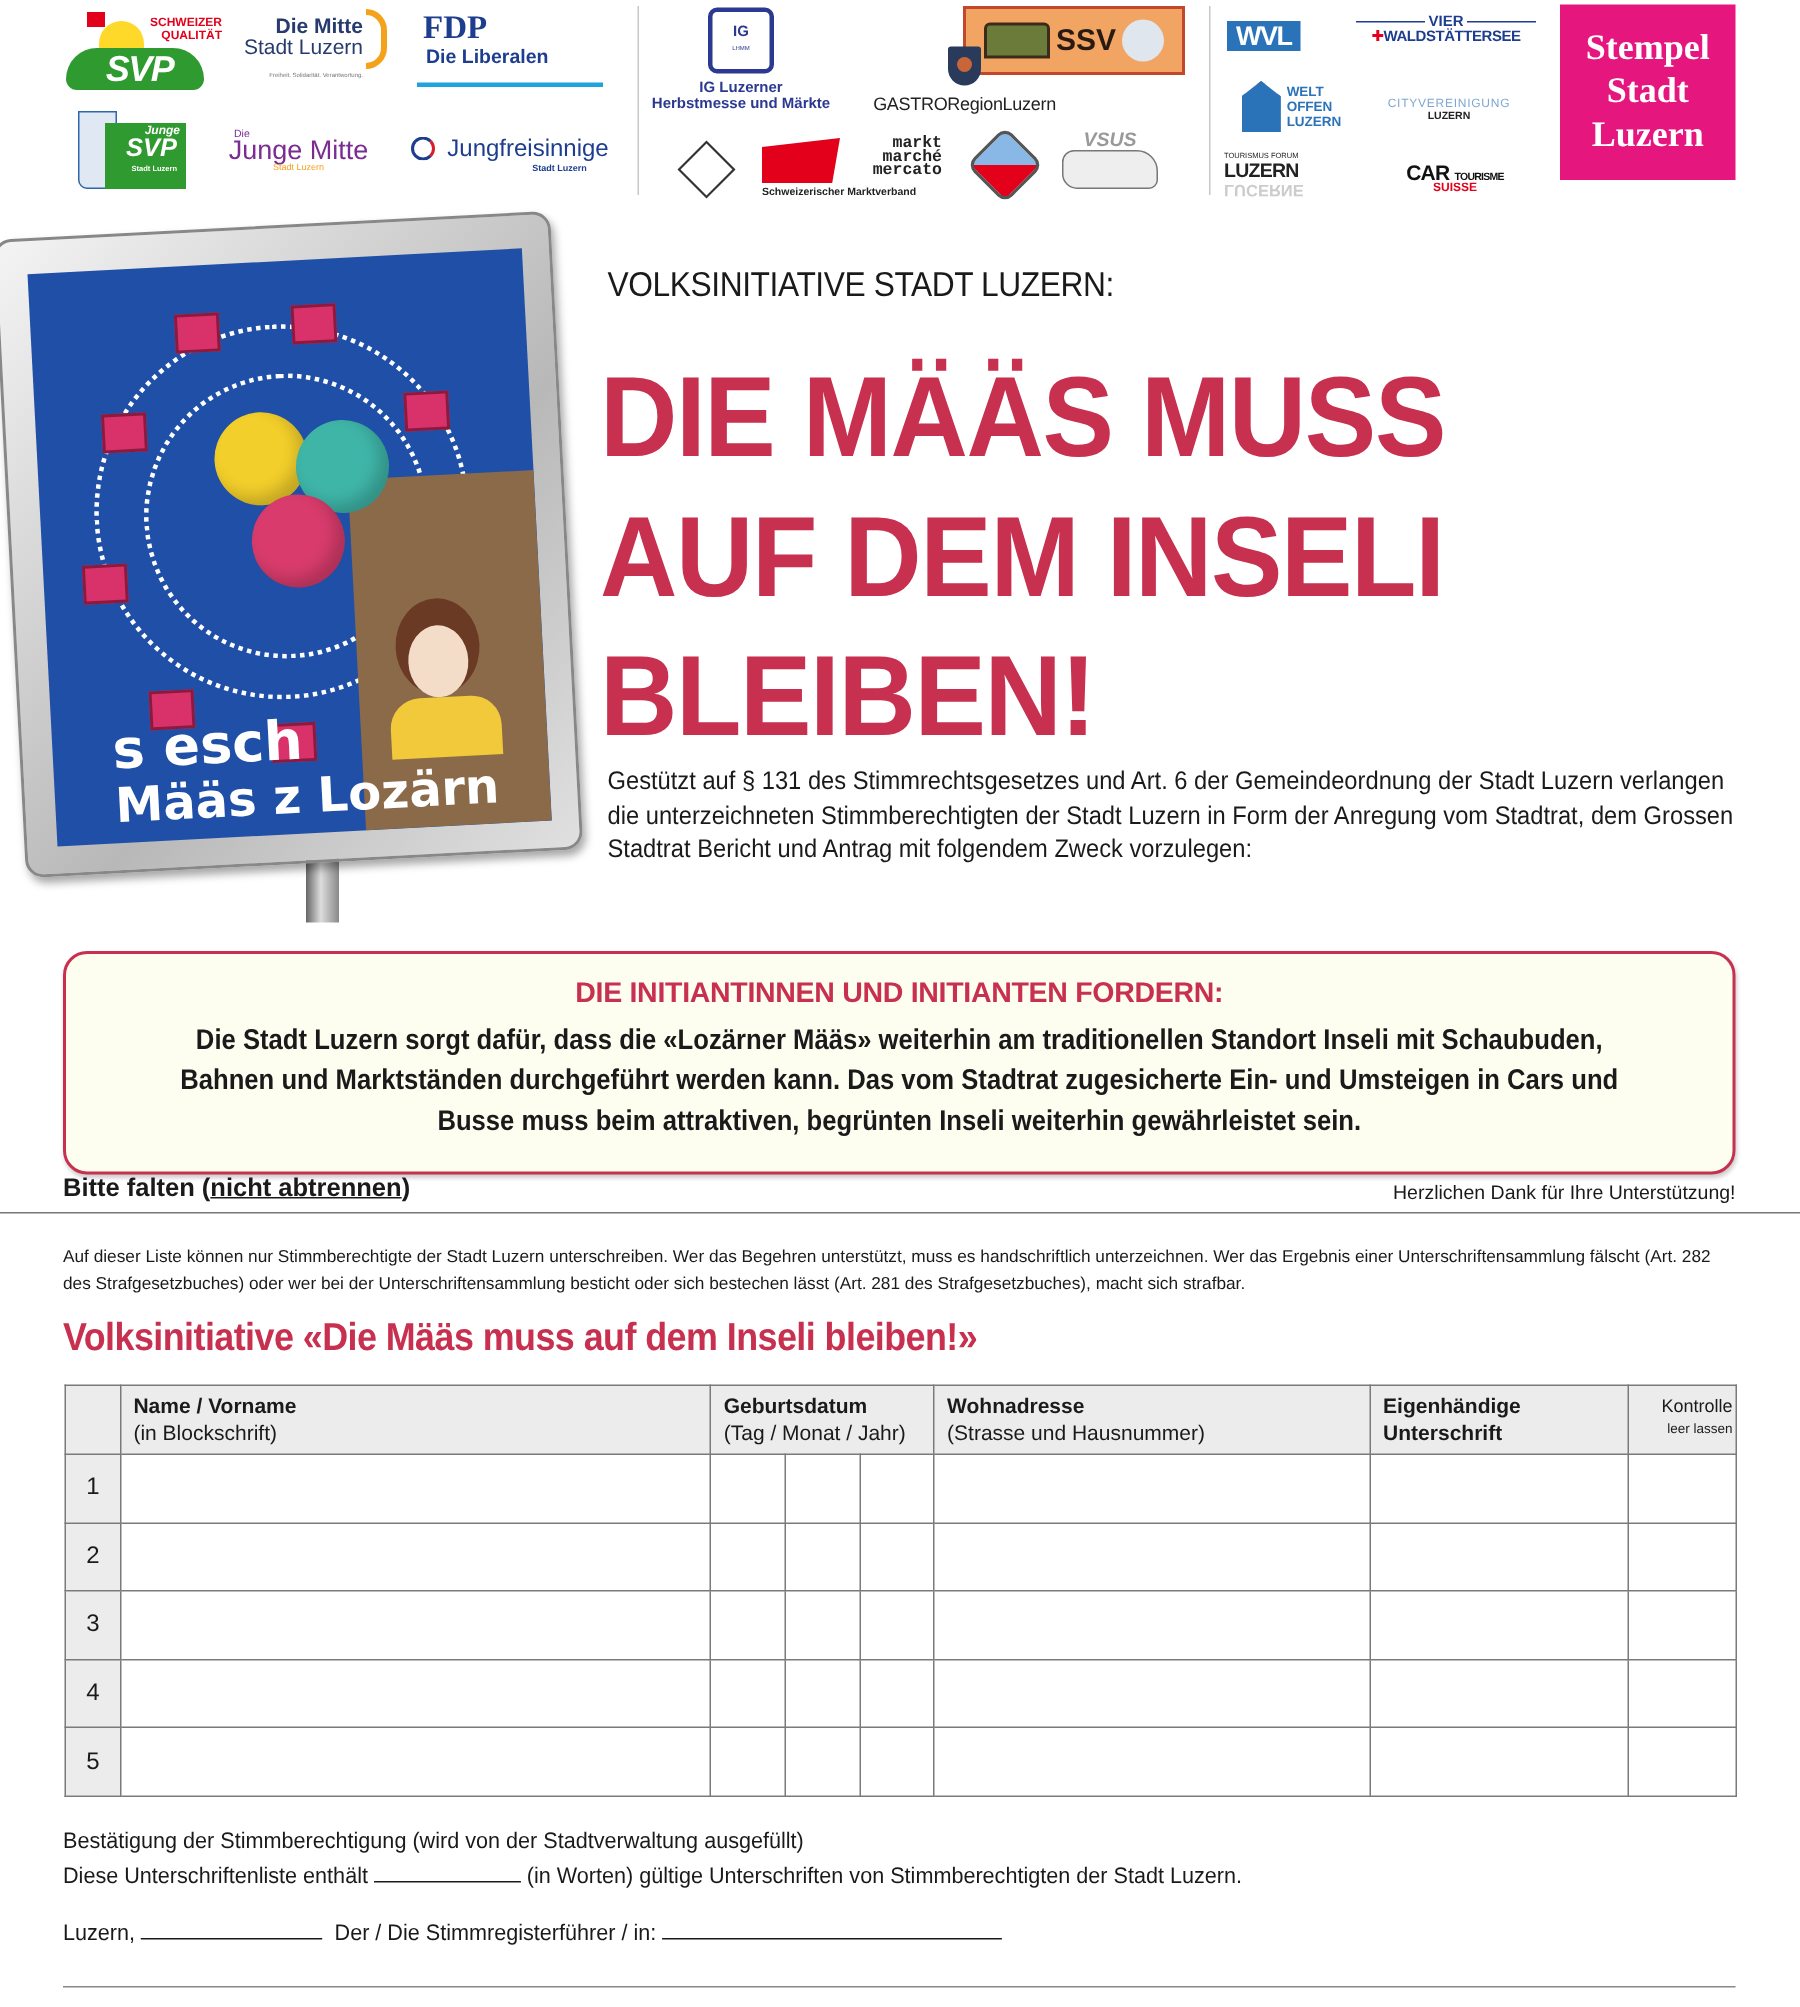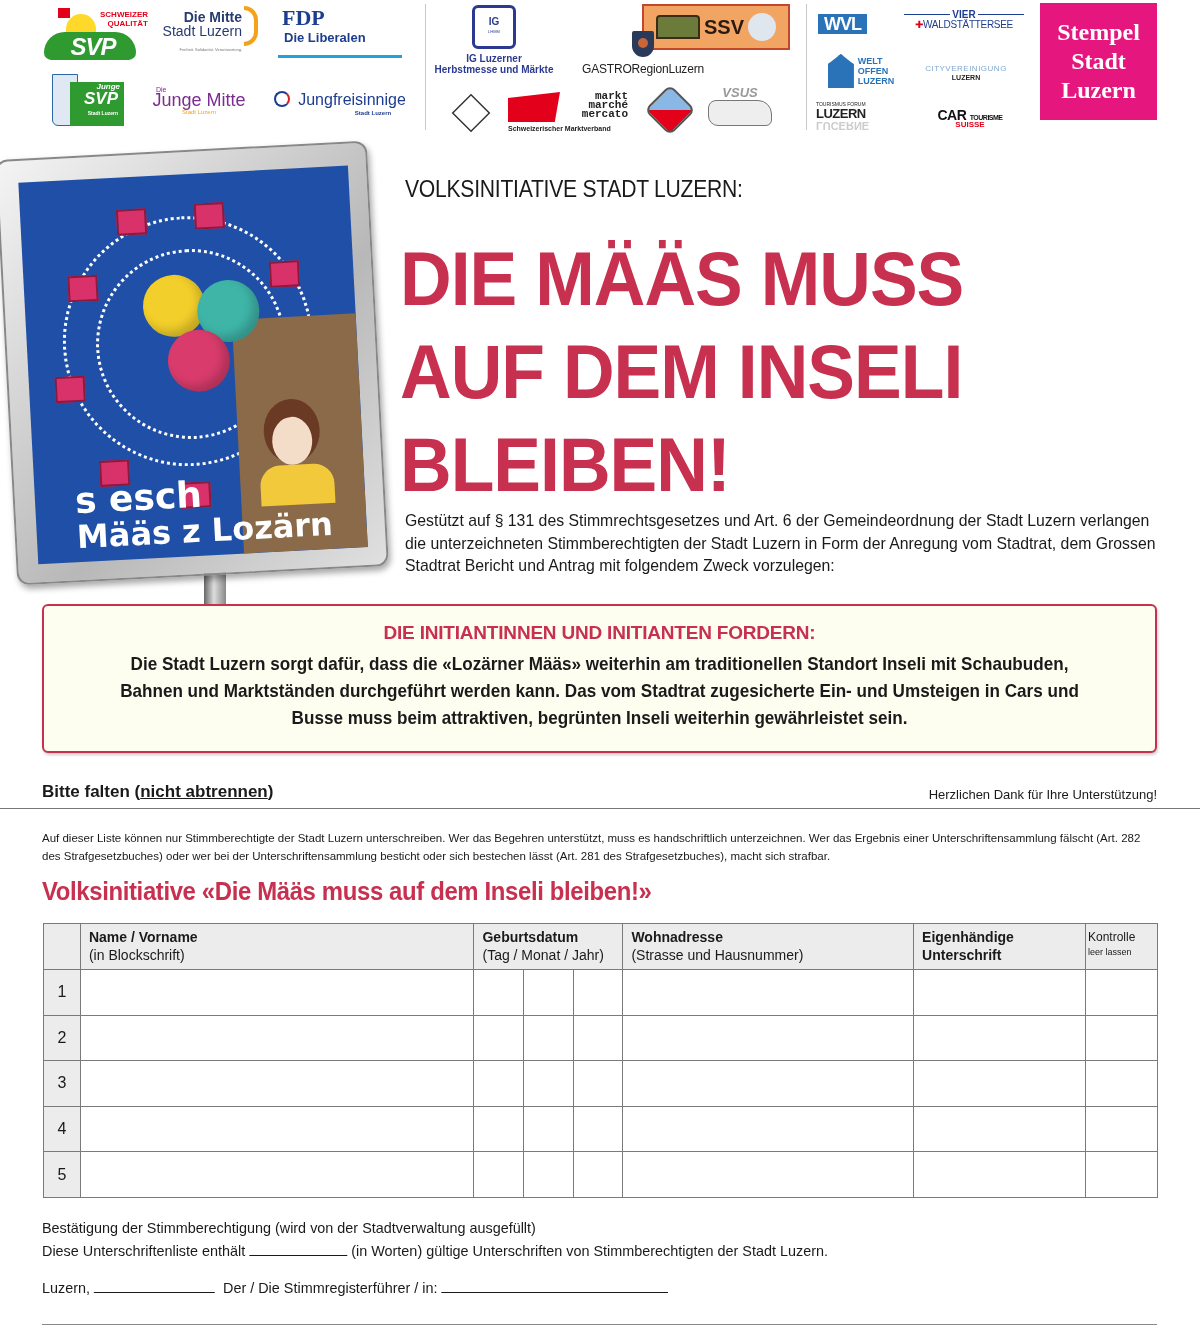--- a/index.html
+++ b/index.html
@@ -70,21 +70,21 @@
   .vsus { left: 703px; top: 78px; width: 74px; height: 56px; }
   .vsus .t1 { font-size: 13px; font-weight: 900; color: #999; font-style: italic; }
   .vsus .map { width: 64px; height: 26px; border: 1px solid #777; border-radius: 8px 14px 6px 10px; background: #eee; }
 
   .wvl { left: 818px; top: 6px; width: 64px; height: 36px; align-items: flex-start; }
   .wvl .t1 { background: #2b73b8; color: #fff; font-weight: 700; font-size: 18px; padding: 1px 6px; letter-spacing: -1px; }
 
   .vier { left: 904px; top: 6px; width: 120px; height: 28px; }
   .vier .t1 { font-size: 10px; font-weight: 700; color: #1d3d8f; border-bottom: none; width: 100%; display: flex; align-items: center; gap: 2px; }
   .vier .t1 span.l { flex: 1; height: 1px; background: #1d3d8f; }
-  .vier .t2 { font-size: 10px; font-weight: 400; color: #1d3d8f; letter-spacing: -0.3px; }
+  .vier .t2 { font-size: 10px; font-weight: 700; color: #1d3d8f; letter-spacing: -0.3px; }
 
   .welt { left: 818px; top: 52px; width: 86px; height: 38px; flex-direction: row; gap: 4px; }
   .welt .house { width: 26px; height: 34px; border: 2px solid #2b73b8; clip-path: polygon(50% 0, 100% 30%, 100% 100%, 0 100%, 0 30%); background: #2b73b8; }
   .welt .t1 { font-size: 9px; font-weight: 700; color: #2b73b8; text-align: left; line-height: 10px; }
 
   .city { left: 912px; top: 44px; width: 108px; height: 44px; }
   .city .t1 { font-size: 8px; color: #7fa8d0; letter-spacing: 0.5px; margin-top: 14px; }
   .city .t2 { font-size: 7px; font-weight: 700; color: #222; }
 
   .tf { left: 816px; top: 98px; width: 92px; height: 36px; align-items: flex-start; }
@@ -115,40 +115,40 @@
   .poster-text { position: absolute; left: 40px; font-family: "DejaVu Sans", sans-serif; font-weight: 700; font-size: 36px; color: #fff; letter-spacing: 0px; }
   .pt1 { top: 300px; }
   .pt2 { top: 338px; font-size: 32px; }
 
   
   .kicker { position: absolute; left: 405px; top: 176px; font-size: 23px; color: #1a1a1a; letter-spacing: -0.3px; transform: scaleX(0.92); transform-origin: left; }
   .headline { position: absolute; left: 400px; top: 232px; font-family: "Liberation Sans", sans-serif; font-weight: 700; font-size: 76px; line-height: 93px; color: #c8304f; letter-spacing: -1px; transform: scaleX(0.94); transform-origin: left; white-space: nowrap; }
   .intro { position: absolute; left: 405px; top: 510px; width: 760px; font-size: 17px; line-height: 22.5px; color: #1a1a1a; transform: scaleX(0.93); transform-origin: left; width: 810px; }
 
   
-  .demand { position: absolute; left: 42px; top: 604px; width: 1115px; height: 149px; background: #fdfdf0; border: 2px solid #c8304f; border-radius: 6px; box-shadow: 1px 2px 3px rgba(0,0,0,0.2); text-align: center; }
+  .demand { position: absolute; left: 42px; top: 634px; width: 1115px; height: 149px; background: #fdfdf0; border: 2px solid #c8304f; border-radius: 16px; box-shadow: 1px 2px 3px rgba(0,0,0,0.2); text-align: center; }
   .demand h2 { margin-top: 16px; font-size: 19px; font-weight: 700; color: #c8304f; letter-spacing: -0.2px; }
   .demand p { margin-top: 6px; font-size: 19px; line-height: 27px; font-weight: 700; color: #1a1a1a; padding: 0 10px; transform: scaleX(0.9); }
 
   
   .fold-left { position: absolute; left: 42px; top: 782px; font-size: 17px; font-weight: 700; }
   .fold-left u { text-decoration: underline; }
   .fold-right { position: absolute; right: 43px; top: 787px; font-size: 13px; color: #1a1a1a; }
   .fold-line { position: absolute; left: 0; top: 808px; width: 1200px; height: 1px; background: #777; }
 
   .legal { position: absolute; left: 42px; top: 829px; width: 1120px; font-size: 11.5px; line-height: 18px; color: #1a1a1a; }
 
   .form-title { position: absolute; left: 42px; top: 876px; font-size: 26px; font-weight: 700; color: #c8304f; letter-spacing: -0.4px; transform: scaleX(0.92); transform-origin: left; white-space: nowrap; }
 
   
   table.sig { position: absolute; left: 43px; top: 923px; width: 1115px; border-collapse: collapse; }
   table.sig th, table.sig td { border: 1px solid #7a7a7a; }
   table.sig th { background: #ececec; text-align: left; vertical-align: top; font-weight: 400; font-size: 14px; line-height: 18px; padding: 4px 8px 3px 8px; height: 46px; }
   table.sig th b { font-weight: 700; display: block; }
-  table.sig th.kontrolle { text-align: left; padding: 6px 2px; font-size: 12px; line-height: 15px; }
+  table.sig th.kontrolle { text-align: right; padding: 6px 2px; font-size: 12px; line-height: 15px; }
   table.sig th.kontrolle small { font-size: 9px; display: block; }
   table.sig td { height: 45.6px; }
   table.sig td.num { background: #ececec; text-align: center; font-size: 16px; width: 37px; }
 
   
   .confirm { position: absolute; left: 42px; top: 1216px; font-size: 15px; line-height: 23px; color: #1a1a1a; transform: scaleX(0.96); transform-origin: left; white-space: nowrap; }
   .blank { display: inline-block; border-bottom: 1px solid #1a1a1a; vertical-align: baseline; height: 14px; }
   .sign-line { position: absolute; left: 42px; top: 1279px; font-size: 15px; color: #1a1a1a; transform: scaleX(0.96); transform-origin: left; white-space: nowrap; }
   .bottom-rule { position: absolute; left: 42px; top: 1324px; width: 1115px; height: 1px; background: #888; }
 </style>

